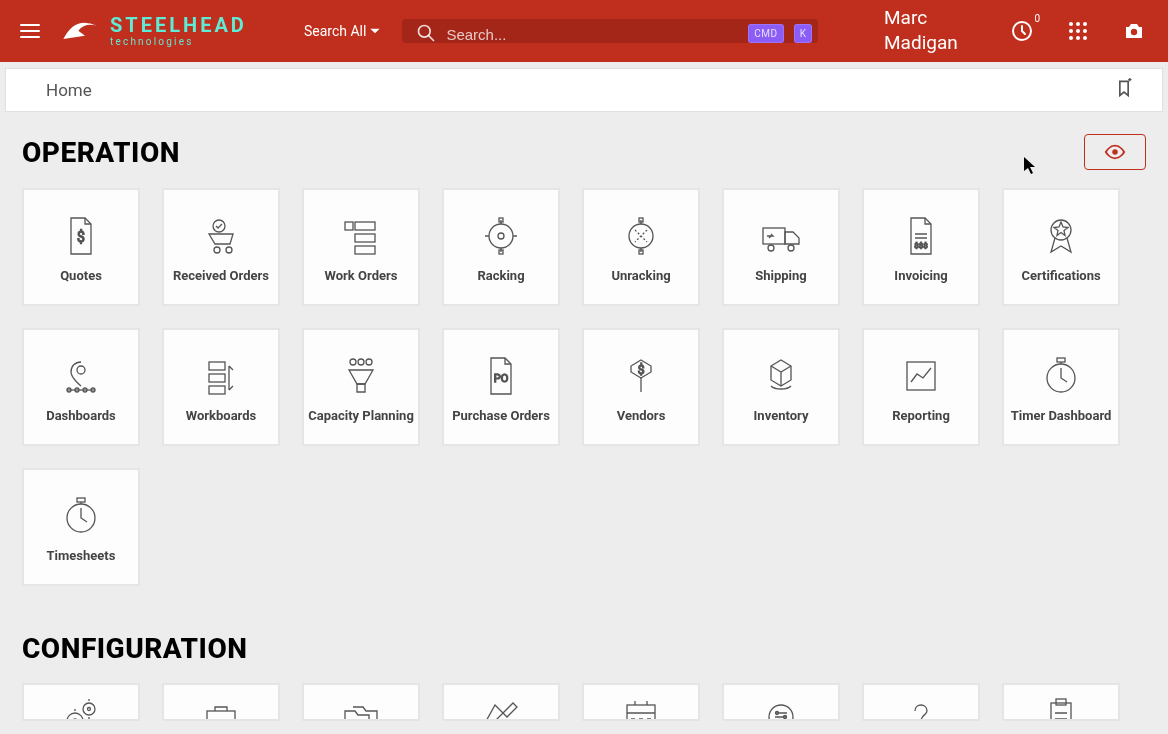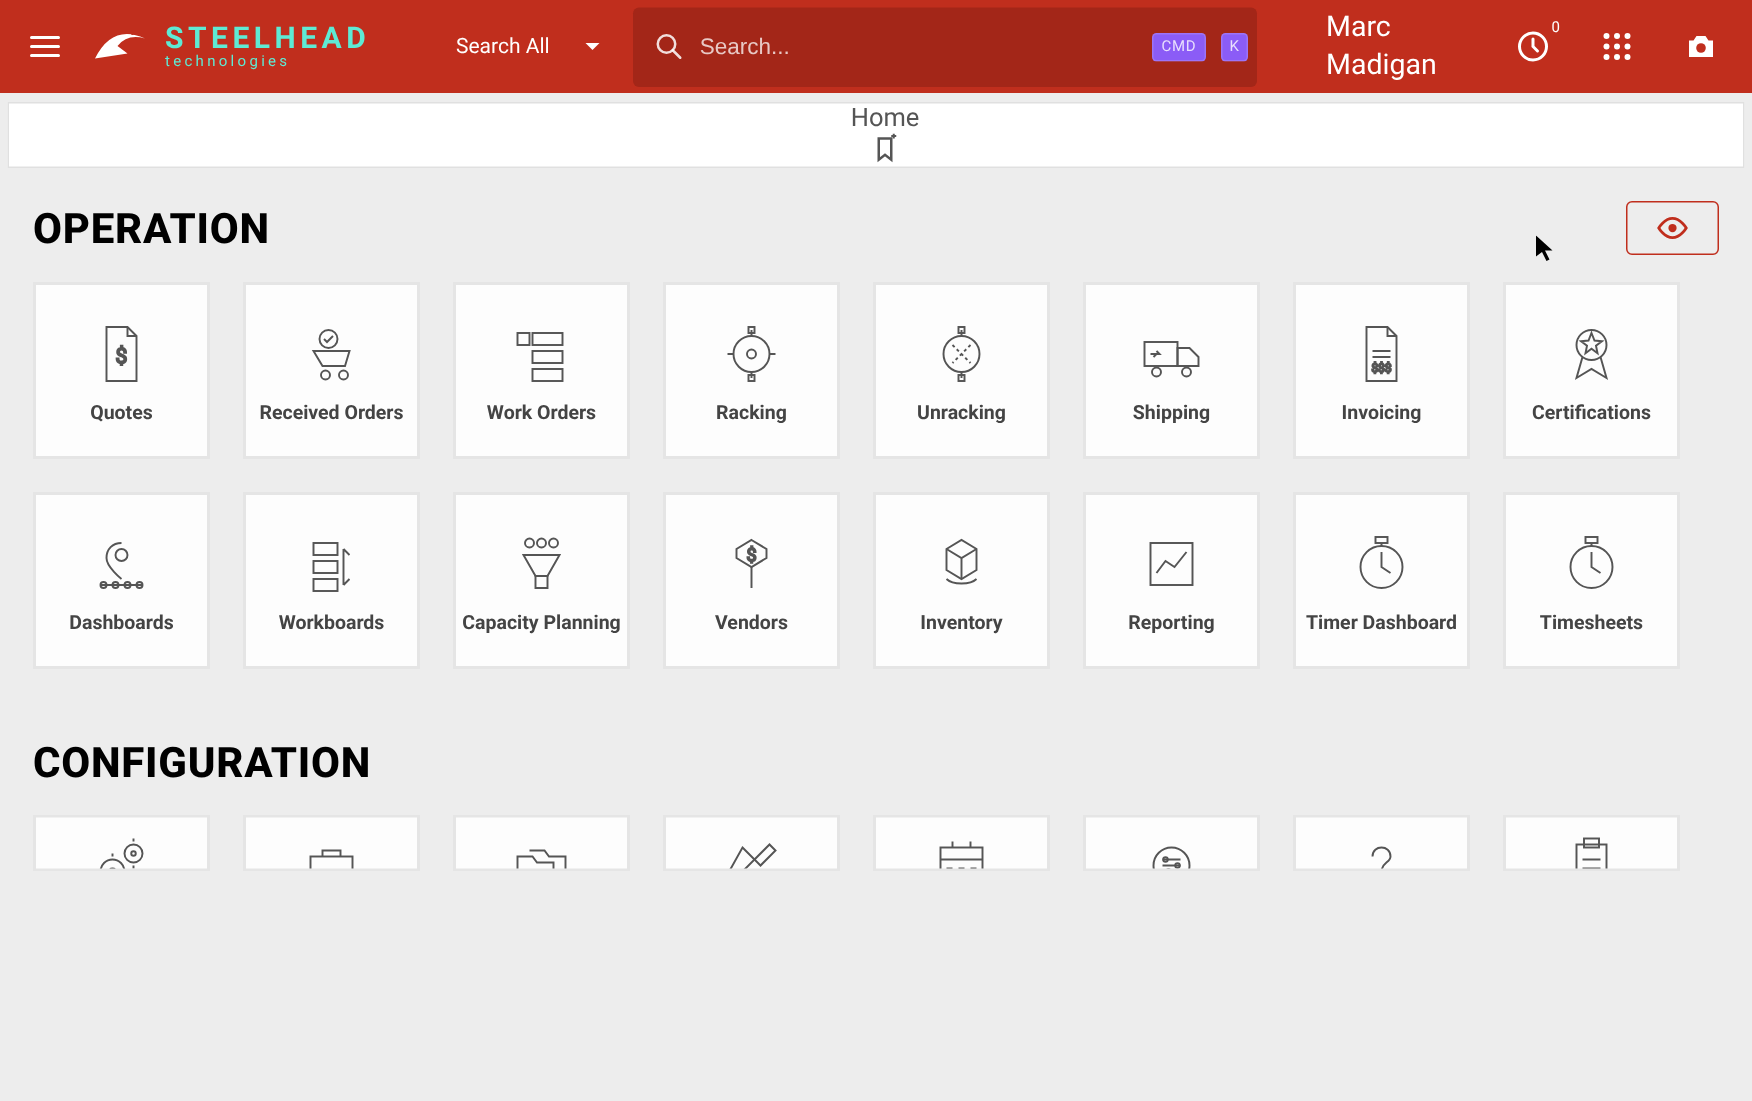--- a/index.html
+++ b/index.html
@@ -37,31 +37,31 @@
 }
 .logo-glyph svg { width: 40px; height: 32px; fill: #fff; }
 .logo-text { display: flex; flex-direction: column; line-height: 1; }
 .logo-text .brand{ font-weight: 700; font-size: 20px; letter-spacing: 3px; }
 .logo-text .sub{ font-size: 10px; letter-spacing: 2.2px; margin-top: 2px; }
 .search-all {
   color: #fff;
   font-size: 14px;
   display: flex;
   align-items: center;
-  gap: 22px;
+  gap: 2px;
   margin-left: 30px;
   cursor: pointer;
 }
 .search-all svg { width: 14px; height: 14px; fill: #fff; }
 .search-box {
   background: #a32618;
   border-radius: 4px;
-  height: 53px;
-  display: flex;
-  align-items: center;
+  height: 24px;
+  display: flex;
+  align-items: flex-end;
   padding: 0 6px 0 14px;
   gap: 10px;
   width: 416px;
   margin-left: 6px;
 }
 .search-box svg.mag { width: 20px; height: 20px; fill: rgba(255,255,255,0.85); }
 .search-box input {
   background: transparent;
   border: none;
   outline: none;
@@ -108,21 +108,20 @@
 }
 .breadcrumb-bar {
   background: #fff;
   height: 44px;
   display: flex;
   align-items: center;
   padding: 0 28px 0 40px;
   justify-content: space-between;
   margin: 6px 5px 0 5px;
   border: 1px solid #e0e0e0;
-  flex-direction: column;
 }
 .breadcrumb-bar .crumb {
   color: #555;
   font-size: 17px;
 }
 .bookmark-icon svg { width: 20px; height: 20px; fill: none; stroke: #555; stroke-width: 2; }
 .content {
   padding: 22px 22px;
 }
 .section-header {
@@ -421,20 +420,30 @@
             <circle stroke="#555" stroke-width="1.3" fill="none" cx="32" cy="10" r="3"></circle>
             <path stroke="#555" stroke-width="1.3" fill="none" d="M12 18h24l-8 14h-8Z"></path>
             <path stroke="#555" stroke-width="1.3" fill="none" d="M20 32h8v8h-8Z"></path>
           </svg>
         </div>
         <div class="tile-label">Capacity Planning</div>
       </div>
       <div class="tile">
         <div class="tile-icon">
           <svg viewBox="0 0 48 48">
+            <path stroke="#555" stroke-width="1.3" fill="none" d="M14 6h14l6 6v30H14Z"></path>
+            <path stroke="#555" stroke-width="1.3" fill="none" d="M28 6v6h6"></path>
+            <text x="24" y="30" font-size="11" text-anchor="middle" fill="#555">PO</text>
+          </svg>
+        </div>
+        <div class="tile-label">Purchase Orders</div>
+      </div>
+      <div class="tile">
+        <div class="tile-icon">
+          <svg viewBox="0 0 48 48">
             <path stroke="#555" stroke-width="1.3" fill="none" d="M24 8l10 6v6l-10 6-10-6v-6Z"></path>
             <text x="24" y="22" font-size="12" text-anchor="middle" fill="#555">$</text>
             <path stroke="#555" stroke-width="1.3" fill="none" d="M24 26v14"></path>
           </svg>
         </div>
         <div class="tile-label">Vendors</div>
       </div>
       <div class="tile">
         <div class="tile-icon">
           <svg viewBox="0 0 48 48">

